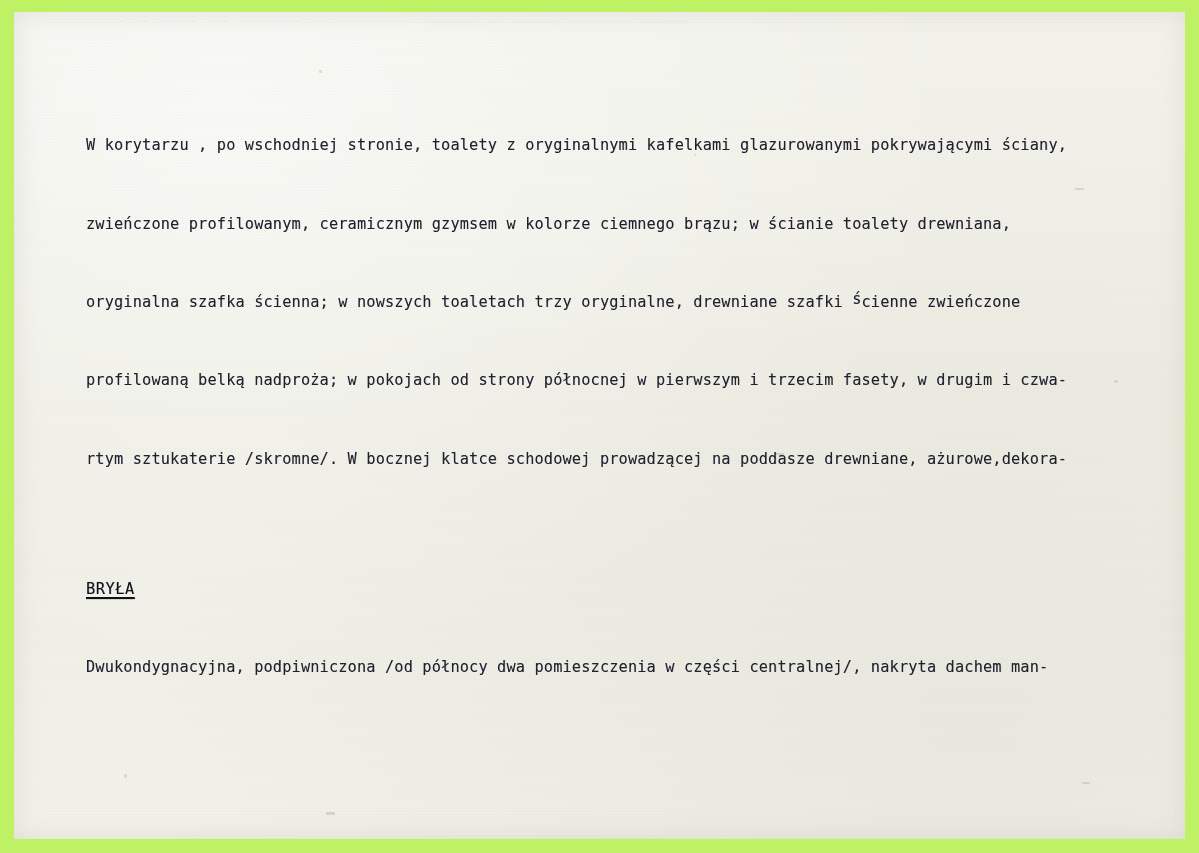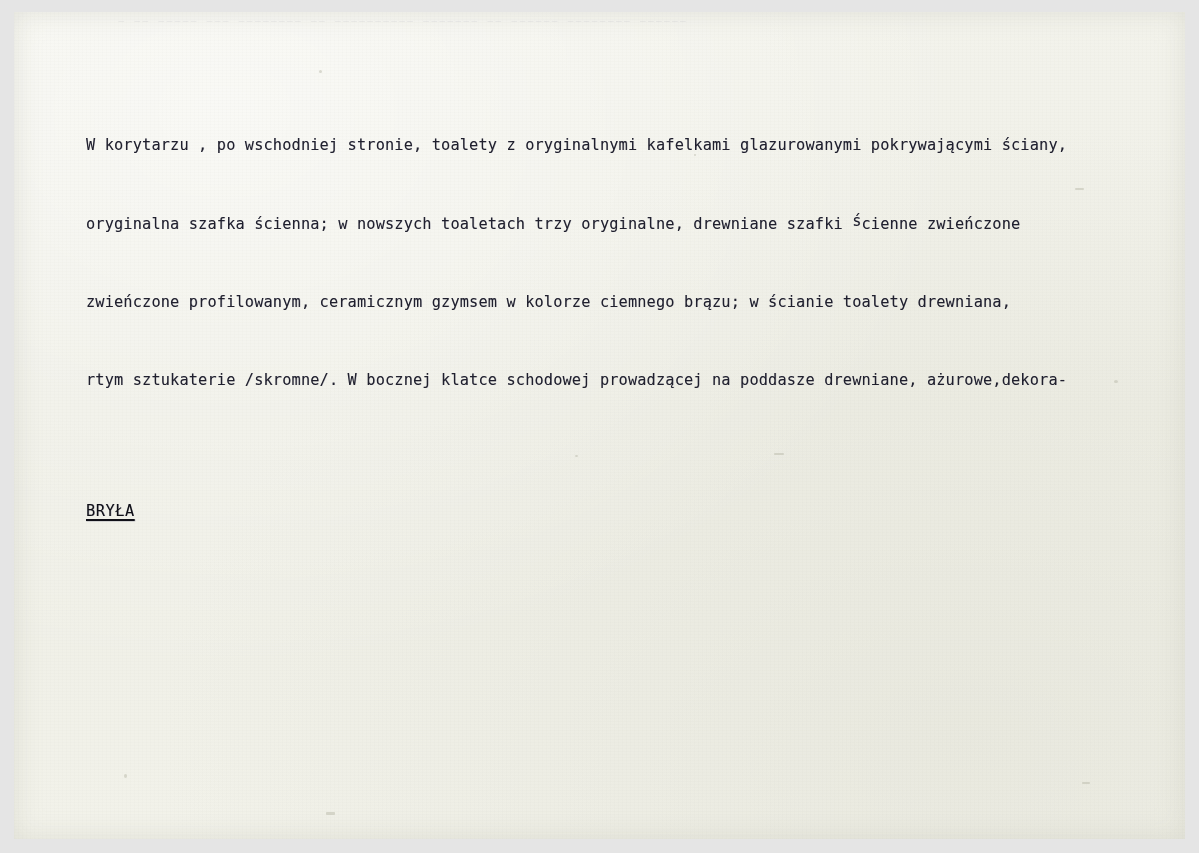--- a/index.html
+++ b/index.html
@@ -6,21 +6,21 @@
   html, body {
     margin: 0;
     padding: 0;
     background: #ffffff;
   }
 
   .scan-page {
     position: relative;
     width: 1199px;
     height: 853px;
-    background: #e5e5e5;
+    background: #bef264;
     overflow: hidden;
     font-family: "DejaVu Sans Mono", "Liberation Mono", monospace;
   }
 
   
   .paper-sheet {
     position: absolute;
     left: 14px;
     top: 12px;
     width: 1171px;
@@ -128,26 +128,28 @@
     <span class="speck" style="left:312px;top:800px;width:9px;height:3px;border-radius:1px;"></span>
     <span class="speck" style="left:1068px;top:770px;width:8px;height:2px;border-radius:1px;"></span>
   </div>
 
   <div class="ghost-line">~ ~~ ~~~~~ ~~~ ~~~~~~~~ ~~ ~~~~~~~~~~ ~~~~~~~ ~~ ~~~~~~ ~~~~~~~~ ~~~~~~</div>
 
   <div class="text-body">
 
     
     <span class="ln">W korytarzu , po wschodniej stronie, toalety z oryginalnymi kafelkami glazurowanymi pokrywającymi ściany,</span>
+    <span class="ln">zwieńczone profilowanym, ceramicznym gzymsem w kolorze ciemnego brązu; w ścianie toalety drewniana,</span>
     <span class="ln">oryginalna szafka ścienna; w nowszych toaletach trzy oryginalne, drewniane szafki <span class="raised">ś</span>cienne zwieńczone</span>
-    <span class="ln">zwieńczone profilowanym, ceramicznym gzymsem w kolorze ciemnego brązu; w ścianie toalety drewniana,</span>
+    <span class="ln">profilowaną belką nadproża; w pokojach od strony północnej w pierwszym i trzecim fasety, w drugim i czwa-</span>
     <span class="ln">rtym sztukaterie /skromne/. W bocznej klatce schodowej prowadzącej na poddasze drewniane, ażurowe,dekora-</span>
 
     
     <span class="heading">BRYŁA</span>
+    <span class="ln">Dwukondygnacyjna, podpiwniczona /od północy dwa pomieszczenia w części centralnej/, nakryta dachem man-</span>
     
     
     
     
     
     
     
 
     
     

